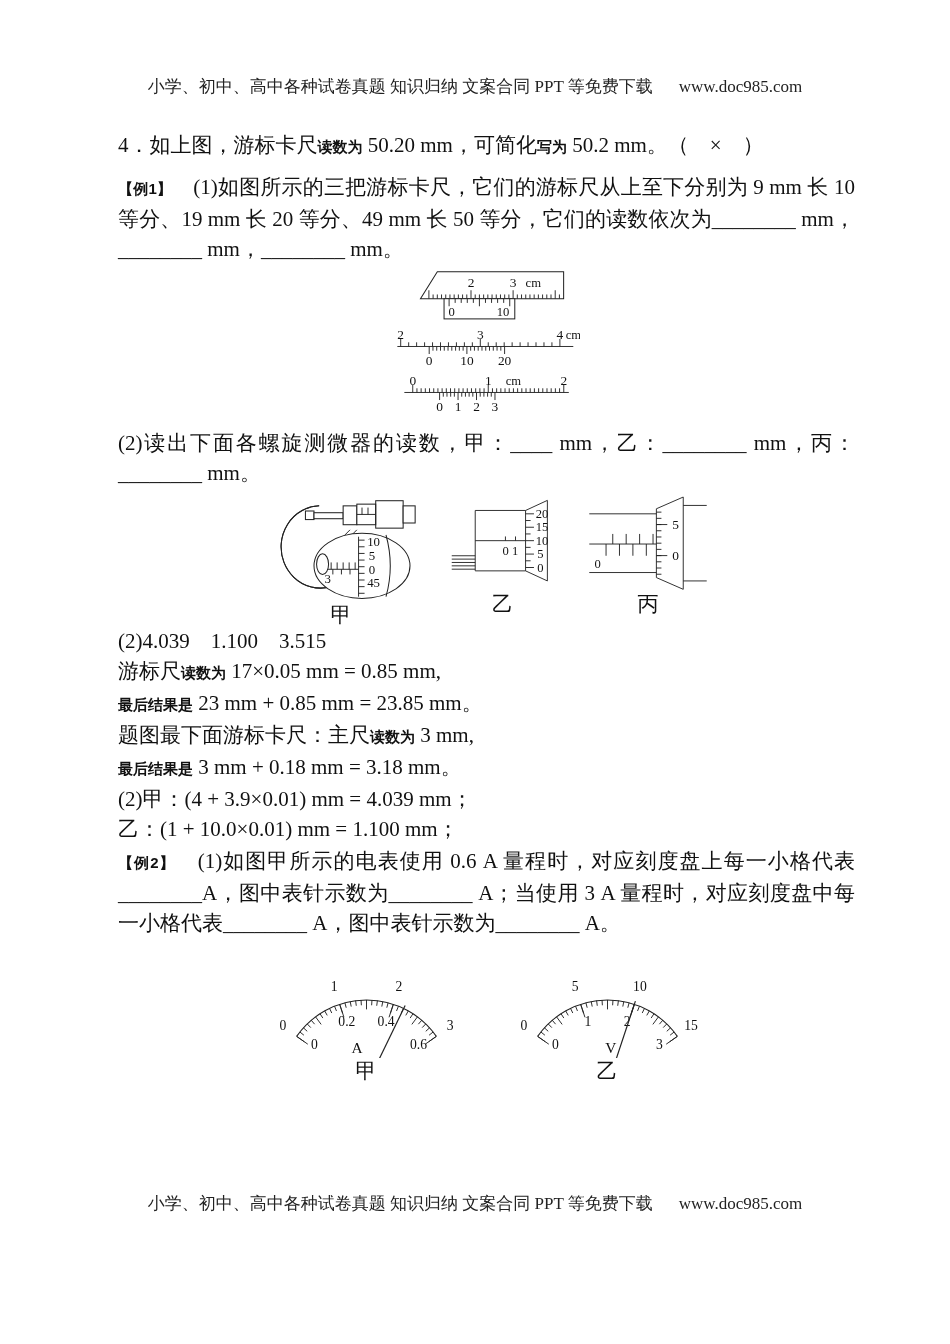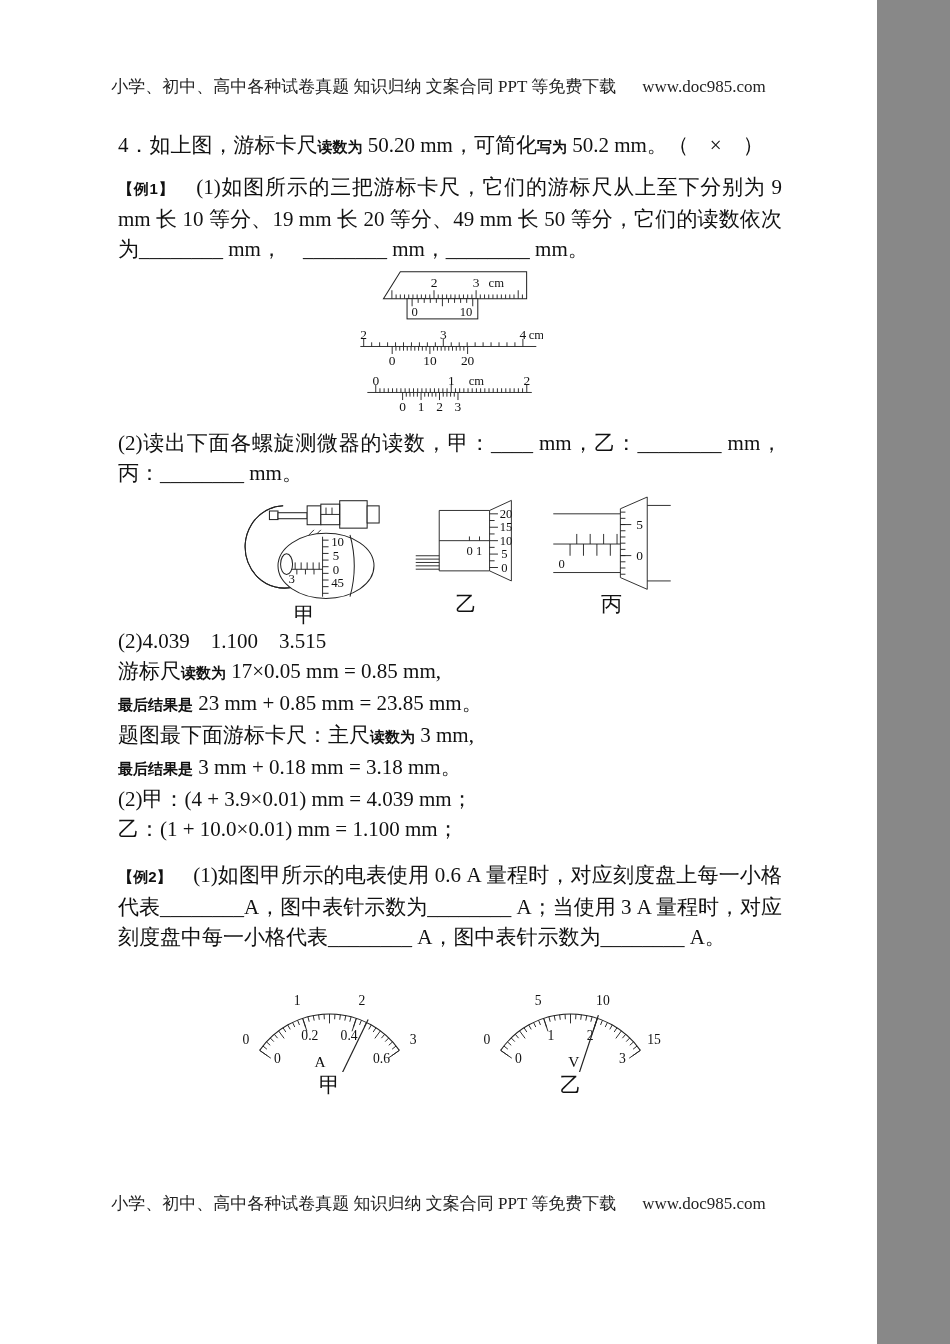--- a/index.html
+++ b/index.html
@@ -1,24 +1,24 @@
 <!DOCTYPE html>
 <html><head>
 <meta charset="utf-8">
 <style>
   html,body{margin:0;padding:0;background:#888;}
-  .page{width:877px;height:1344px;background:#ffffff;position:relative;overflow:hidden;
+  .page{width:950px;height:1344px;background:#ffffff;position:relative;overflow:hidden;
         font-family:"Liberation Serif","DejaVu Serif",serif;color:#111;}
   .pheader,.pfooter{position:absolute;left:0;right:0;text-align:center;font-size:17px;color:#222;}
   .pheader{top:75px;}
   .pfooter{top:1192px;}
   .pheader .url,.pfooter .url{margin-left:26px;}
   .content{padding:130px 95px 0 118px;}
   .ln{margin:0;font-size:21px;line-height:30px;text-align:justify;}
-  .mt3{margin-top:10px;} .mt4{margin-top:4px;} .mt2{margin-top:16px;}
+  .mt3{margin-top:10px;} .mt4{margin-top:4px;} .mt2{margin-top:2px;}
   .b{font-family:"Liberation Sans","DejaVu Sans",sans-serif;font-weight:bold;font-size:15px;}
   .figcol{display:flex;flex-direction:column;align-items:center;}
   .figstack{display:flex;flex-direction:column;align-items:center;margin-top:4px;}
   .figstack svg{display:block;margin:2px 0;}
   .figrow{display:flex;justify-content:center;align-items:flex-start;margin-top:4px;}
   .gap34{gap:34px;} .gap56{gap:56px;}
   .caption{font-size:21px;line-height:22px;margin-top:2px;text-align:center;}
   svg line{stroke:#222;stroke-width:1.1;}
   svg path,svg rect,svg ellipse,svg polygon{stroke:#222;stroke-width:1.2;fill:none;}
   svg .fw{fill:#ffffff;}

